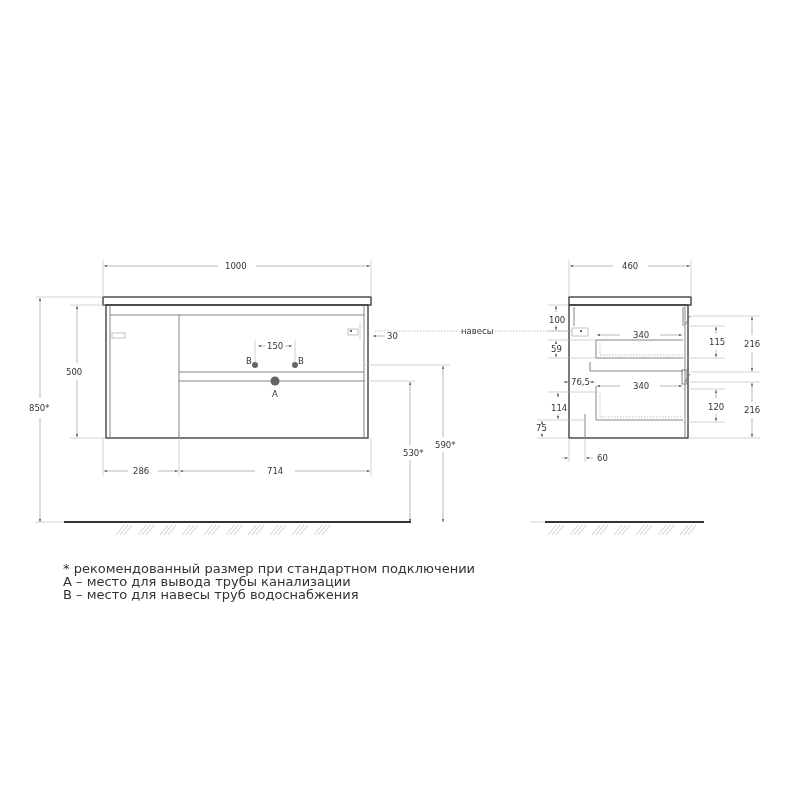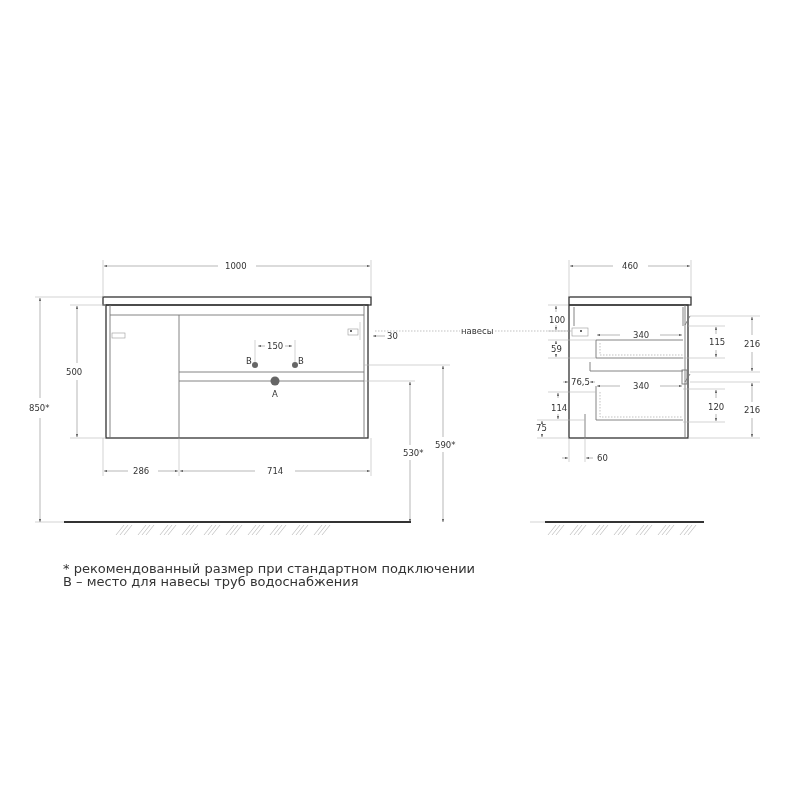--- a/index.html
+++ b/index.html
@@ -252,14 +252,15 @@
         <line x1="666" y1="535" x2="674" y2="525"></line>
       <line x1="680" y1="535" x2="688" y2="525"></line>
         <line x1="684" y1="535" x2="692" y2="525"></line>
         <line x1="688" y1="535" x2="696" y2="525"></line>
     </g>
   </g>
 </svg>
 
 <div class="notes">
   <div>* рекомендованный размер при стандартном подключении</div>
+  <div>А – место для вывода трубы канализации</div>
   <div>В – место для навесы труб водоснабжения</div>
 </div>
 
 </body></html>

